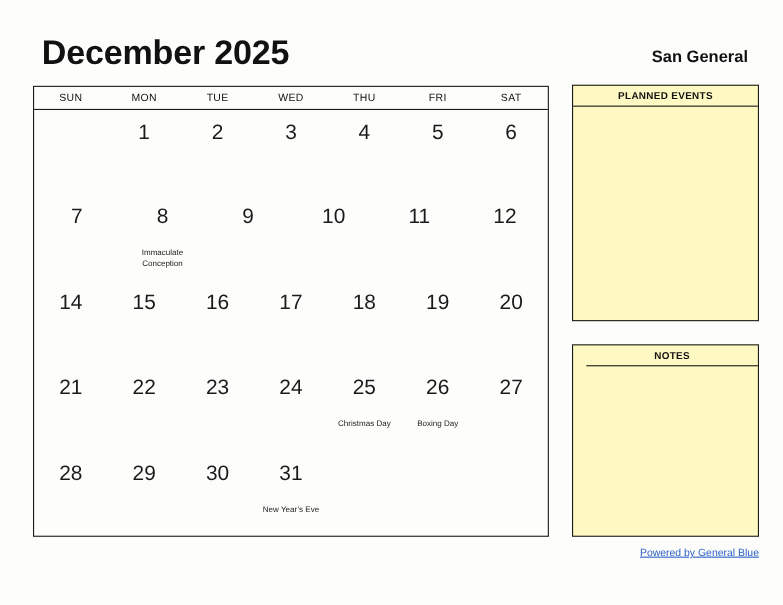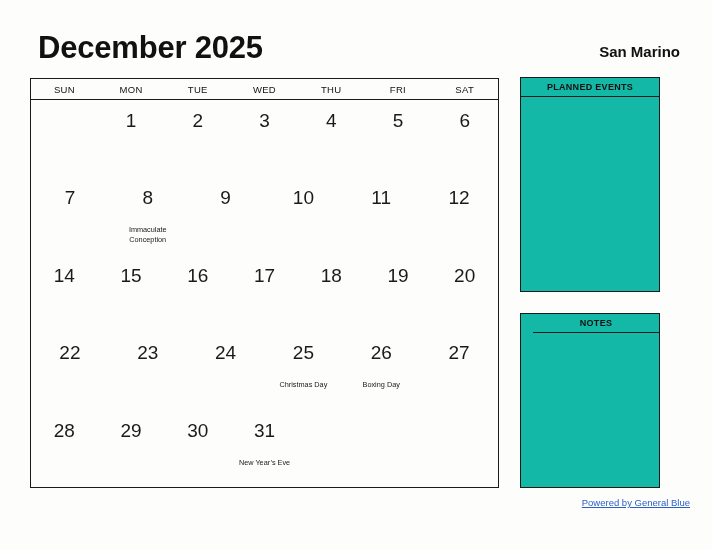--- a/index.html
+++ b/index.html
@@ -107,24 +107,24 @@
     text-align: center;
     color: #1a1a1a;
     width: 62px;
     word-wrap: break-word;
   }
 
   
   .side-panel {
     position: absolute;
     left: 520px;
-    width: 140px;
+    width: 170px;
     border: 1.5px solid #1a1a1a;
     box-sizing: border-box;
-    background: #14b8a6;
+    background: #fef9c3;
   }
   #planned-events-panel {
     top: 77px;
     height: 215px;
   }
   #notes-panel {
     top: 313px;
     height: 175px;
     padding-left: 12px;
   }
@@ -154,21 +154,21 @@
     text-decoration: underline;
     white-space: nowrap;
     cursor: pointer;
   }
 </style>
 </head>
 <body>
 
 <div id="page-header">
   <div id="month-title">December 2025</div>
-  <div id="region-label">San Marino</div>
+  <div id="region-label">San General</div>
 </div>
 
 <div id="calendar-grid">
   <div id="weekday-header">
       <div class="weekday-cell">SUN</div>
       <div class="weekday-cell">MON</div>
       <div class="weekday-cell">TUE</div>
       <div class="weekday-cell">WED</div>
       <div class="weekday-cell">THU</div>
       <div class="weekday-cell">FRI</div>
@@ -237,20 +237,23 @@
         </div>
         <div class="day-cell">
           <div class="day-number">19</div>
         </div>
         <div class="day-cell">
           <div class="day-number">20</div>
         </div>
       </div>
       <div class="week-row">
         <div class="day-cell">
+          <div class="day-number">21</div>
+        </div>
+        <div class="day-cell">
           <div class="day-number">22</div>
         </div>
         <div class="day-cell">
           <div class="day-number">23</div>
         </div>
         <div class="day-cell">
           <div class="day-number">24</div>
         </div>
         <div class="day-cell">
           <div class="day-number">25</div>

